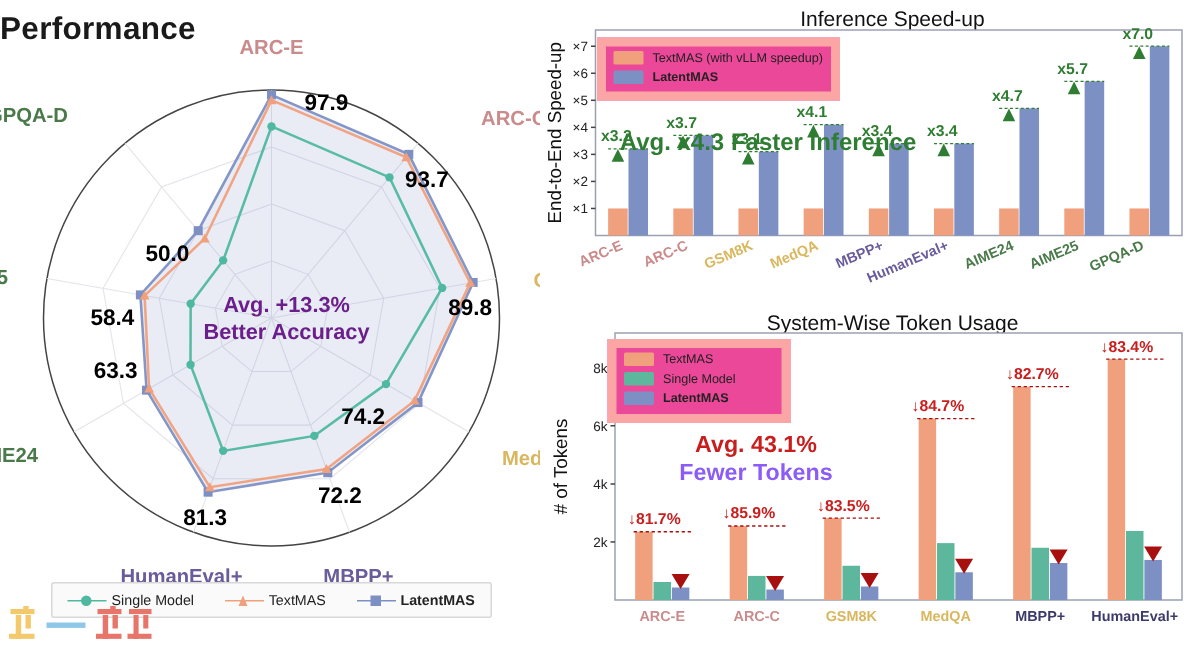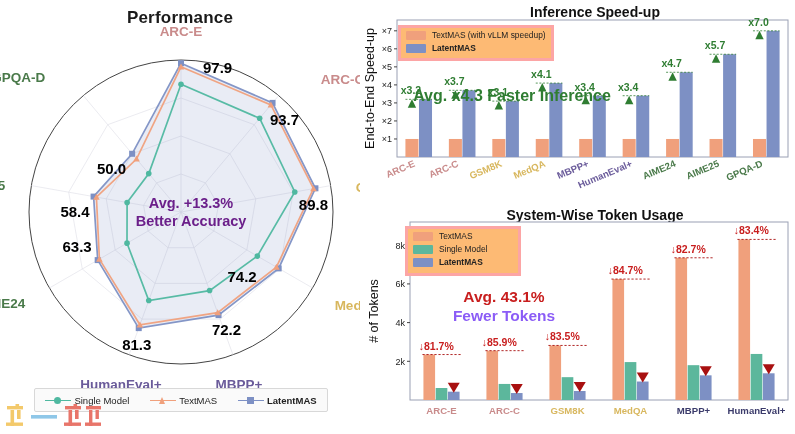--- a/index.html
+++ b/index.html
@@ -1,42 +1,42 @@
 <!DOCTYPE html>
 <html><head>
 <meta charset="utf-8">
 <style>
   html,body{margin:0;padding:0;background:#ffffff;}
   body{width:795px;height:434px;overflow:hidden;font-family:"Liberation Sans",sans-serif;position:relative;}
   #root{position:relative;width:795px;height:434px;background:#fff;}
 
   
   #radar-panel{position:absolute;left:0;top:0;width:360px;height:434px;}
-  #radar-title{position:absolute;left:0;top:8px;width:360px;text-align:center;
-               font-size:17px;font-weight:bold;color:#1a1a1a;letter-spacing:.2px;}
+  #radar-title{position:absolute;left:0;top:8px;width:360px;text-align:left;
+               font-size:21px;font-weight:bold;color:#1a1a1a;letter-spacing:.2px;}
   #radar-svg{position:absolute;left:0;top:0;}
   .rad-axis-label{font-size:13.5px;font-weight:bold;font-family:"Liberation Sans",sans-serif;}
   .rad-value{font-size:15px;font-weight:bold;fill:#000;font-family:"Liberation Sans",sans-serif;}
   .rad-center{font-size:14.5px;font-weight:bold;fill:#6b1f8a;font-family:"Liberation Sans",sans-serif;}
 
   #radar-legend{position:absolute;left:34px;top:388px;width:292px;height:22px;
       border:1px solid #d8d8d8;border-radius:2px;background:#fafafa;
       display:flex;align-items:center;justify-content:space-around;}
   .rl-item{display:flex;align-items:center;gap:3px;font-size:9.5px;color:#222;}
   .rl-mark{width:26px;height:9px;position:relative;}
   .rl-mark i{position:absolute;left:0;top:4px;width:26px;height:1.6px;display:block;}
   .rl-mark b{position:absolute;left:9px;top:1px;width:7px;height:7px;display:block;}
 
   
   #watermark{position:absolute;left:4px;top:400px;width:108px;height:32px;}
 
   
-  .chart-title{position:absolute;text-align:center;font-size:14px;font-weight:bold;color:#111;}
+  .chart-title{position:absolute;text-align:center;font-size:14px;font-weight:normal;color:#111;}
   .bar-svg{position:absolute;}
-  .leg-box{position:absolute;background:#fdba74;border:3px solid #fca5a5;}
+  .leg-box{position:absolute;background:#ec4899;border:6px solid #fca5a5;}
   .leg-row{display:flex;align-items:center;gap:6px;height:12px;margin:1px 0 1px 5px;}
   .leg-sw{width:20px;height:9px;display:block;border-radius:1px;}
   .leg-txt{font-size:8.4px;color:#222;white-space:nowrap;}
   .leg-txt.bold{font-weight:bold;}
   .big-note{position:absolute;font-weight:bold;text-align:center;white-space:pre-line;line-height:1.18;}
   .ax-tick{font-size:9px;fill:#222;font-family:"Liberation Sans",sans-serif;}
   .ax-name{font-size:12.5px;fill:#111;font-family:"Liberation Sans",sans-serif;}
   .bar-lab{font-size:10.5px;font-weight:bold;font-family:"Liberation Sans",sans-serif;}
   .cat-lab{font-size:9.6px;font-weight:bold;font-family:"Liberation Sans",sans-serif;}
 </style>

